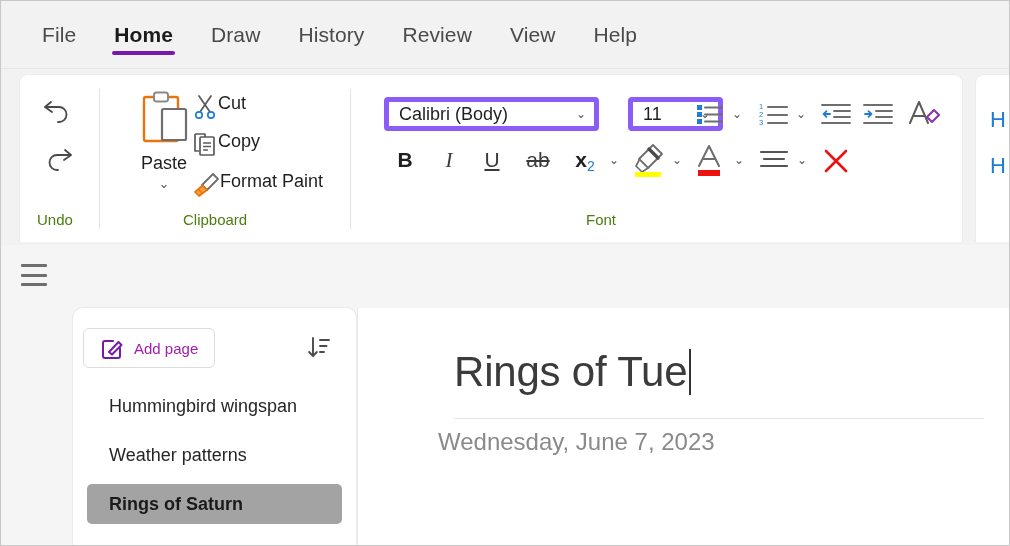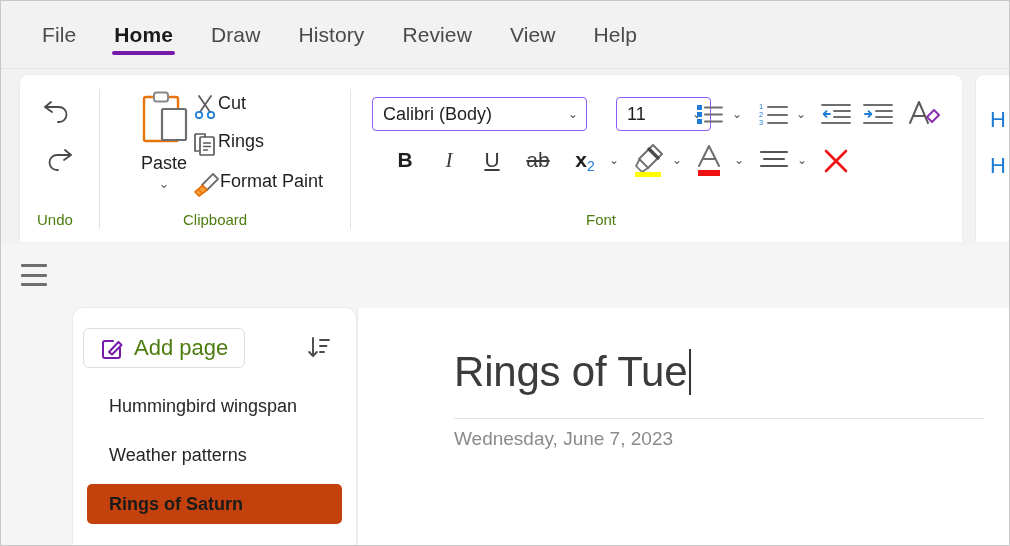--- a/index.html
+++ b/index.html
@@ -126,26 +126,27 @@
     cursor: pointer;
     padding: 0 4px;
     border-radius: 4px;
   }
   .cmd-label { font-size: 18px; color: #1f1f1f; white-space: nowrap; }
 
   
   .combo {
     position: absolute;
     height: 34px;
-    border: 1px solid #8b5cf6;
+    border: 5px solid #8b5cf6;
     background: #ffffff;
     border-radius: 4px;
     display: flex;
     align-items: center;
     cursor: pointer;
+    margin-left: 12px;
   }
   .combo-val {
     font-size: 18px;
     color: #1f1f1f;
     padding-left: 10px;
     flex: 1;
     white-space: nowrap;
     overflow: hidden;
   }
   .combo-chev {
@@ -200,21 +201,21 @@
     position: absolute;
     left: 10px; top: 20px;
     height: 40px;
     display: flex; align-items: center; gap: 10px;
     padding: 0 16px;
     border: 1px solid #dcdcdc;
     border-radius: 6px;
     background: #ffffff;
     cursor: pointer;
   }
-  .addpage-label { font-size: 22px; color: #4d7c0f; white-space: nowrap; }
+  .addpage-label { font-size: 15px; color: #a21caf; white-space: nowrap; }
   .sort-btn {
     position: absolute;
     left: 228px; top: 22px;
     width: 36px; height: 36px;
     display: flex; align-items: center; justify-content: center;
     cursor: pointer; border-radius: 4px;
   }
 
   .page-item {
     position: absolute;
@@ -223,21 +224,21 @@
     height: 40px;
     display: flex; align-items: center;
     padding-left: 22px;
     font-size: 18px;
     color: #262626;
     border-radius: 5px;
     cursor: pointer;
     white-space: nowrap;
   }
   .page-item.selected {
-    background: #c2410c;
+    background: #a3a3a3;
     font-weight: bold;
     color: #1a1a1a;
   }
 
   .canvas {
     position: absolute;
     left: 356px; top: 63px;
     width: 654px; height: 239px;
     background: #ffffff;
     border-left: 1px solid #e8e8e8;
@@ -262,22 +263,22 @@
     margin-left: 2px;
   }
   .title-rule {
     position: absolute;
     left: 96px; top: 110px;
     width: 530px; height: 1px;
     background: #e2e2e2;
   }
   .page-date {
     position: absolute;
-    left: 96px; top: 120px;
-    font-size: 19px;
+    left: 80px; top: 120px;
+    font-size: 24px;
     color: #8a8a8a;
     white-space: nowrap;
   }
 
   .styles-peek {
     position: absolute;
     left: 14px; top: 22px;
     font-size: 22px;
     color: #1f7dd6;
     line-height: 46px;
@@ -353,21 +354,21 @@
         </svg>
         <span class="cmd-label">Cut</span>
       </div>
 
       <div class="cmd" style="left:168px; top:56px;">
         <svg width="26" height="26" viewBox="0 0 26 26">
           <path d="M3 3 h10 v3 M3 3 v17 h4" fill="none" stroke="#5a5a5a" stroke-width="1.7" stroke-linejoin="round"></path>
           <rect x="8" y="6" width="14" height="18" rx="1" fill="#ffffff" stroke="#5a5a5a" stroke-width="1.7"></rect>
           <path d="M11.5 12 h7 M11.5 15.5 h7 M11.5 19 h4" stroke="#5a5a5a" stroke-width="1.3" stroke-linecap="round"></path>
         </svg>
-        <span class="cmd-label">Rings</span>
+        <span class="cmd-label">Copy</span>
       </div>
 
       <div class="cmd" style="left:168px; top:96px;">
         <svg width="28" height="28" viewBox="0 0 28 28">
           <path d="M21 3 L26 8 L15 19 L10 14 Z" fill="#ffffff" stroke="#6e6e6e" stroke-width="1.8" stroke-linejoin="round"></path>
           <path d="M10.5 14.5 L15 19 L7 25 L3 21 Z" fill="#f7a13c" stroke="#e8740c" stroke-width="1.7" stroke-linejoin="round"></path>
           <path d="M6 18 L10 22" stroke="#e8740c" stroke-width="1.4"></path>
         </svg>
         <span class="cmd-label">Format Paint</span>
       </div>

